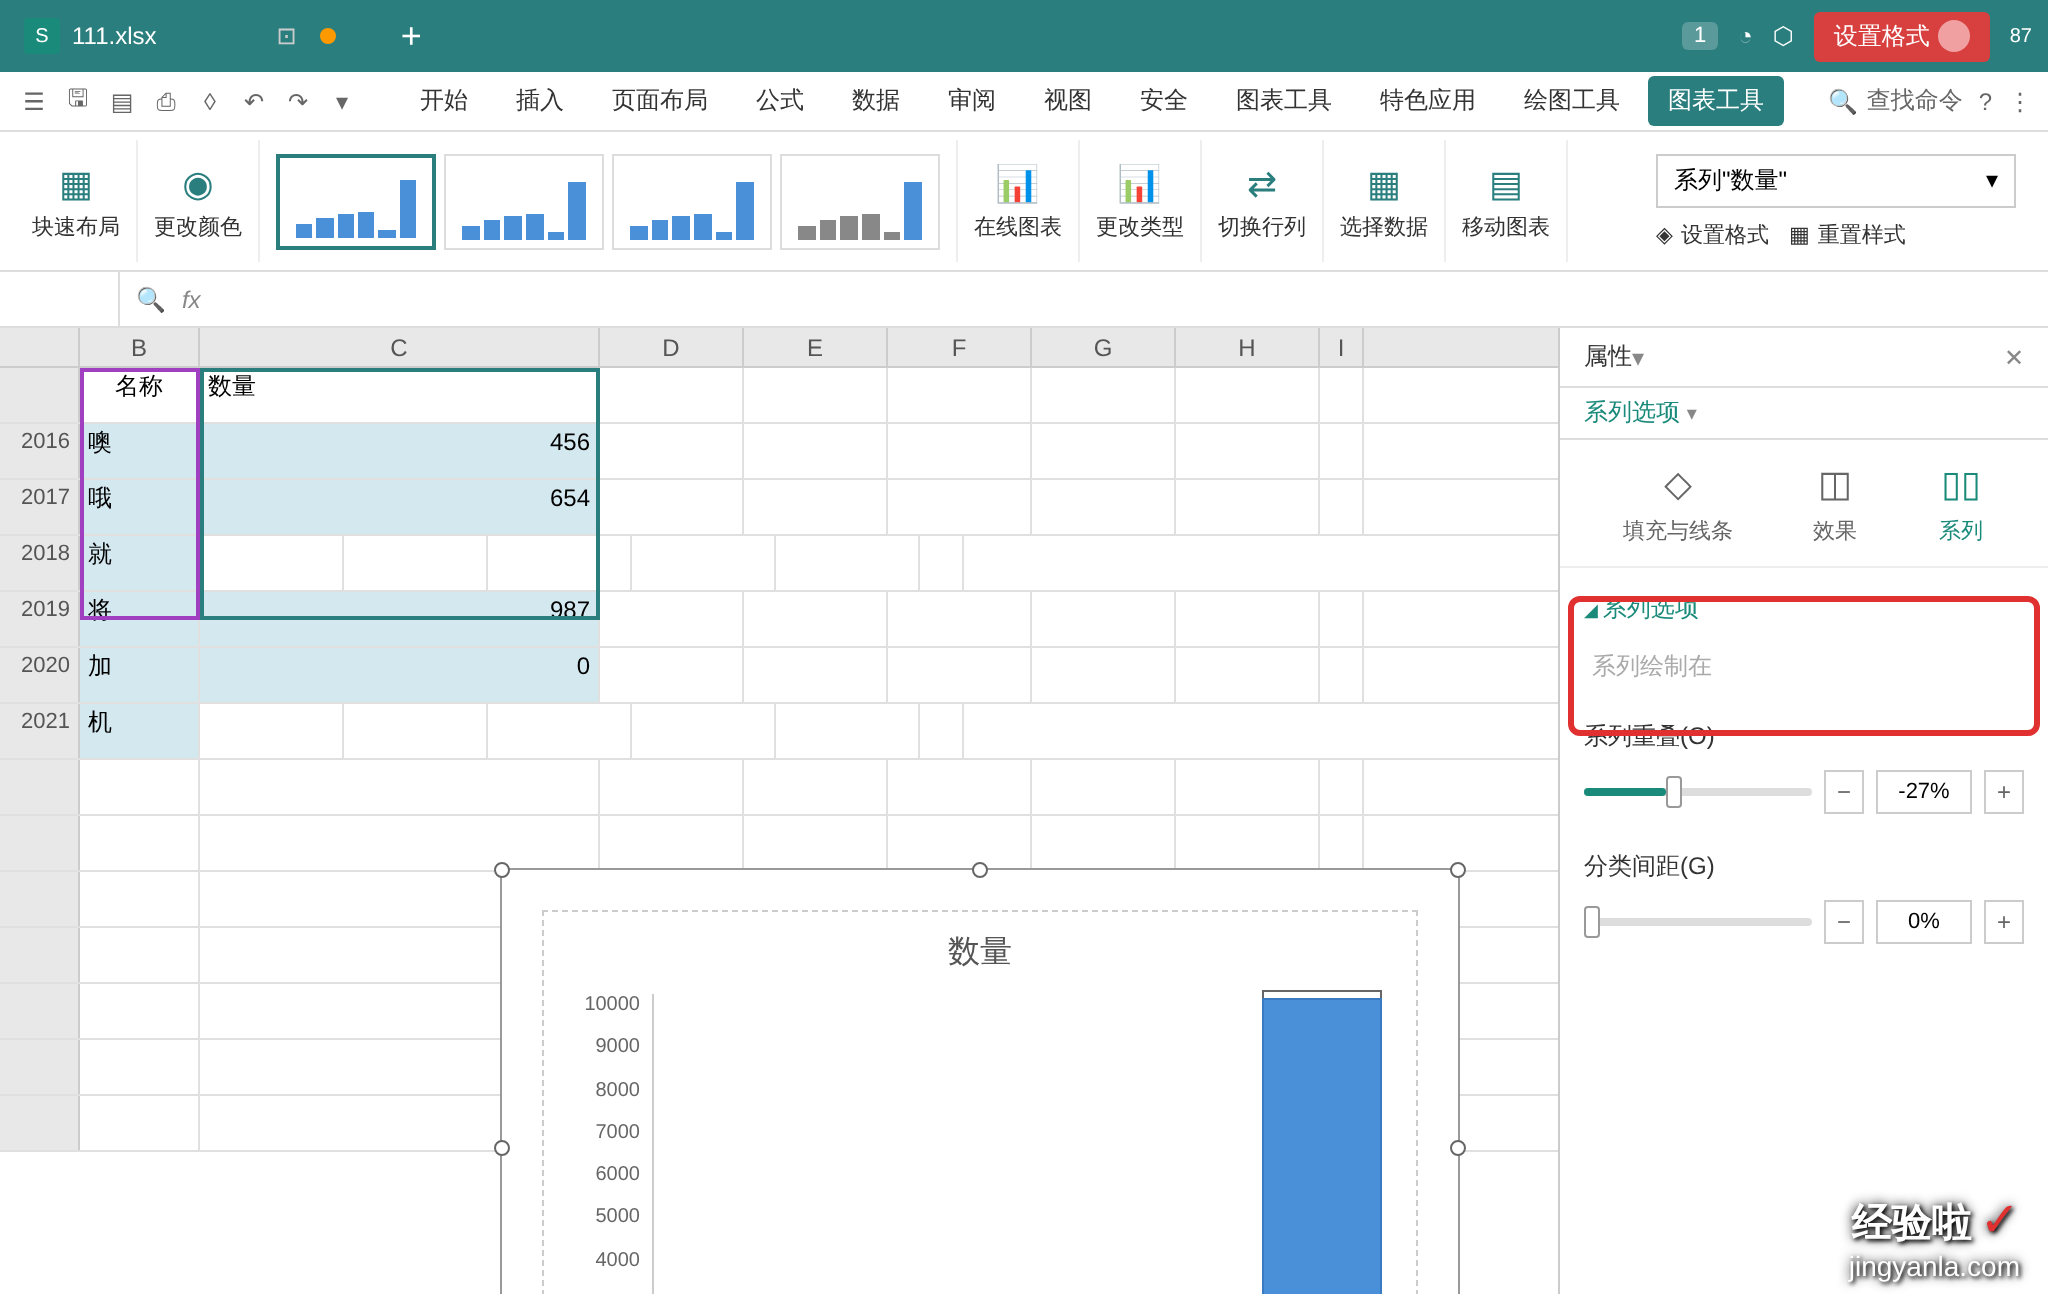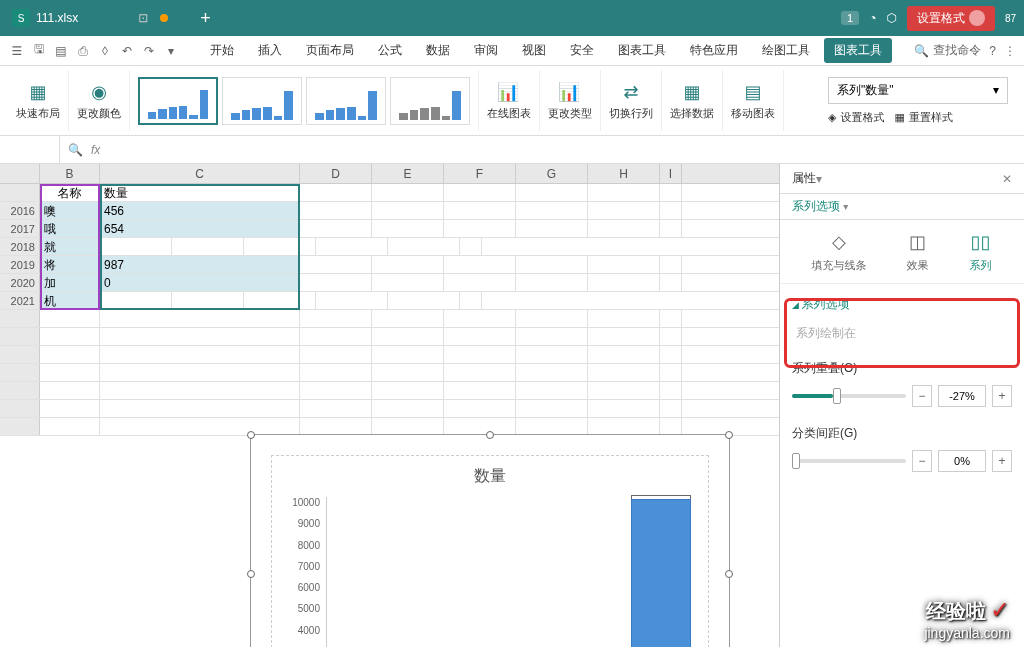--- a/index.html
+++ b/index.html
@@ -53,24 +53,24 @@
     
     
     .col-headers { display: flex; height: 20px; background: #e8e8e8; border-bottom: 1px solid #ccc; }
     .corner-cell { width: 40px; border-right: 1px solid #ccc; background: #e8e8e8; }
     .col-header { border-right: 1px solid #ccc; text-align: center; font-size: 12px; color: #555; line-height: 20px; }
     .col-B { width: 60px; }
     .col-C { width: 200px; }
     .col-D, .col-E, .col-F, .col-G, .col-H { width: 72px; }
     .col-I { width: 22px; }
     
-    .row { display: flex; height: 18px; border-bottom: 1px solid #e0e0e0; }
+    .row { display: flex; height: 28px; border-bottom: 1px solid #e0e0e0; }
     .row-header { width: 40px; border-right: 1px solid #ccc; text-align: right; padding-right: 4px; font-size: 11px; color: #555; background: #e8e8e8; line-height: 18px; }
     .cell { border-right: 1px solid #e0e0e0; font-size: 12px; padding: 0 4px; line-height: 18px; overflow: hidden; white-space: nowrap; }
-    .cell.num { }
+    .cell.num { text-align: right; }
     .cell.selected { background: #d4e8f0; }
     .selection-border { position: absolute; border: 2px solid #2a7e7e; pointer-events: none; }
     
     
     .chart-container { position: absolute; left: 250px; top: 270px; width: 480px; height: 280px; border: 1px solid #999; background: #fff; }
     .chart-handles { position: absolute; width: 8px; height: 8px; background: #fff; border: 1px solid #666; border-radius: 50%; }
     .chart-inner { position: absolute; left: 20px; top: 20px; right: 20px; bottom: 20px; border: 1px dashed #ccc; padding: 10px; }
     .chart-title { text-align: center; font-size: 16px; color: #555; margin-bottom: 10px; }
     .chart-body { display: flex; height: 160px; }
     .y-axis { display: flex; flex-direction: column; justify-content: space-between; font-size: 10px; color: #666; text-align: right; padding-right: 6px; width: 44px; }

